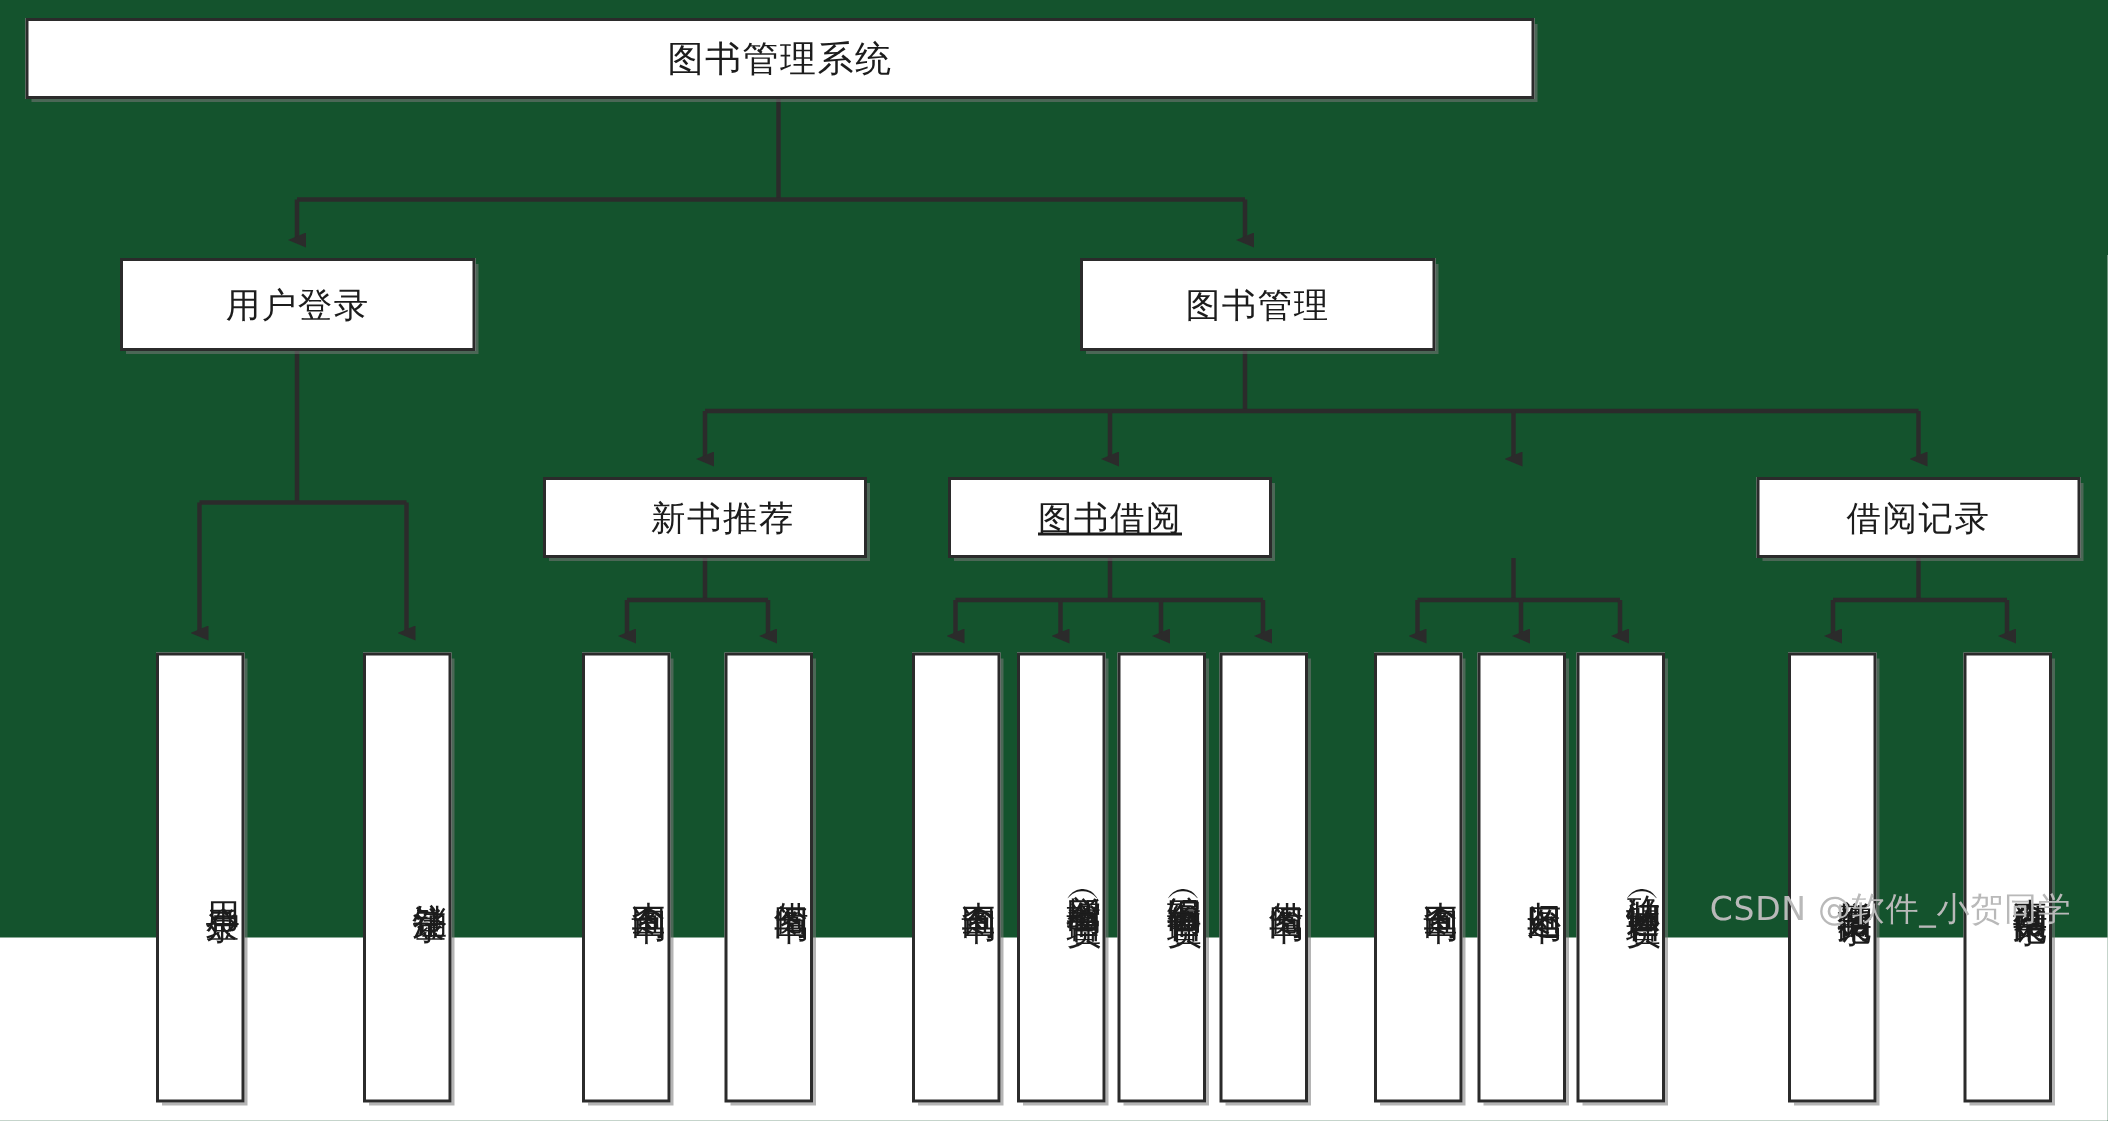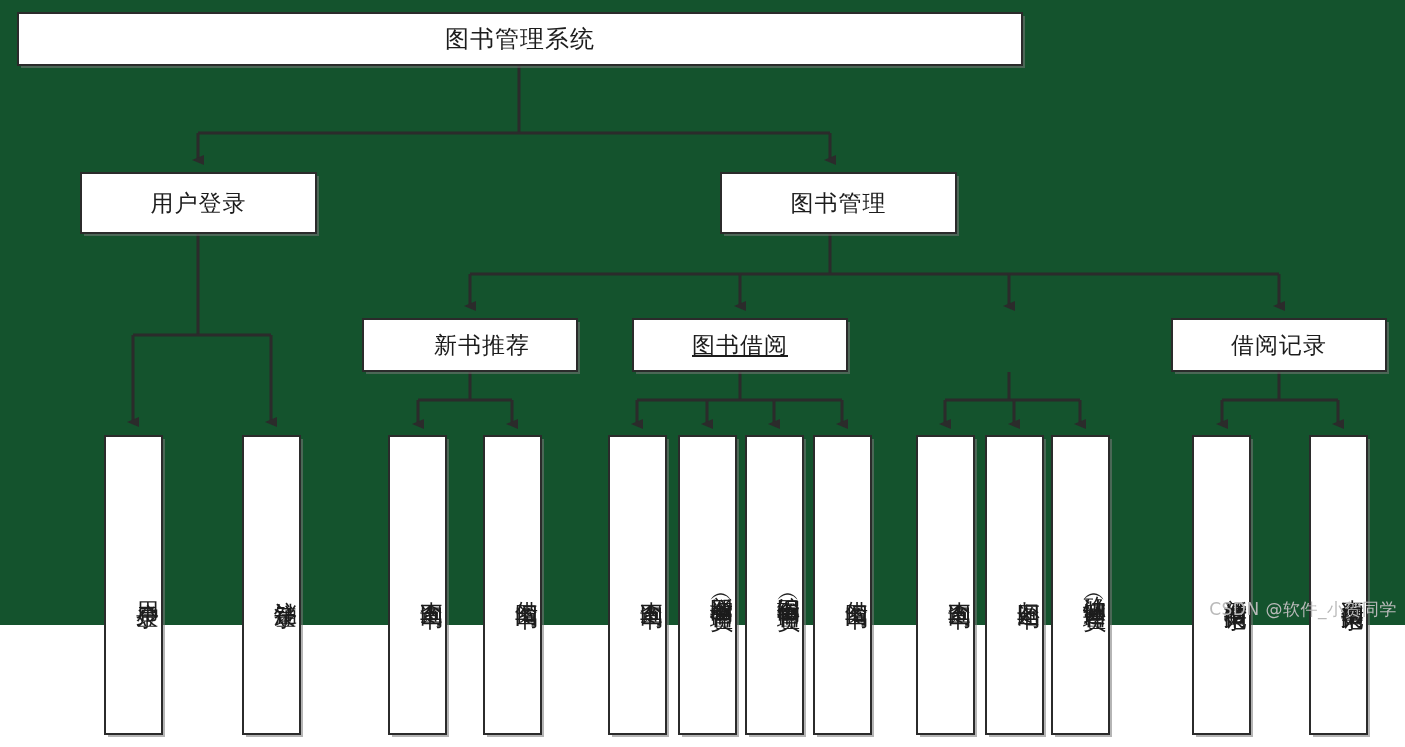--- a/index.html
+++ b/index.html
@@ -15,22 +15,22 @@
   .node.shadow{box-shadow:3px 3px 0 -1px rgba(120,120,120,.55);}
 
   .node.h{font-size:23px;letter-spacing:1px;}
   .node.root{font-size:24px;}
 
   .node.v{writing-mode:vertical-rl;text-orientation:upright;
           align-items:flex-start;justify-content:center;
           font-size:23px;line-height:1.18;padding-top:4px;
           letter-spacing:2px;}
 
-  .watermark{position:absolute;right:8px;bottom:4px;
-             font-size:17px;color:#b9b9b9;letter-spacing:.5px;
+  .watermark{position:absolute;right:24px;bottom:4px;
+             font-size:22px;color:#b9b9b9;letter-spacing:.5px;
              white-space:nowrap;pointer-events:none;}
 </style>
 </head>
 <body>
 
 <div id="stage">
 
   <svg class="edges" viewBox="0 0 1405 747" xmlns="http://www.w3.org/2000/svg">
     <defs>
       <marker id="arrow" markerWidth="12" markerHeight="12" refX="5" refY="6" orient="auto" markerUnits="userSpaceOnUse">

